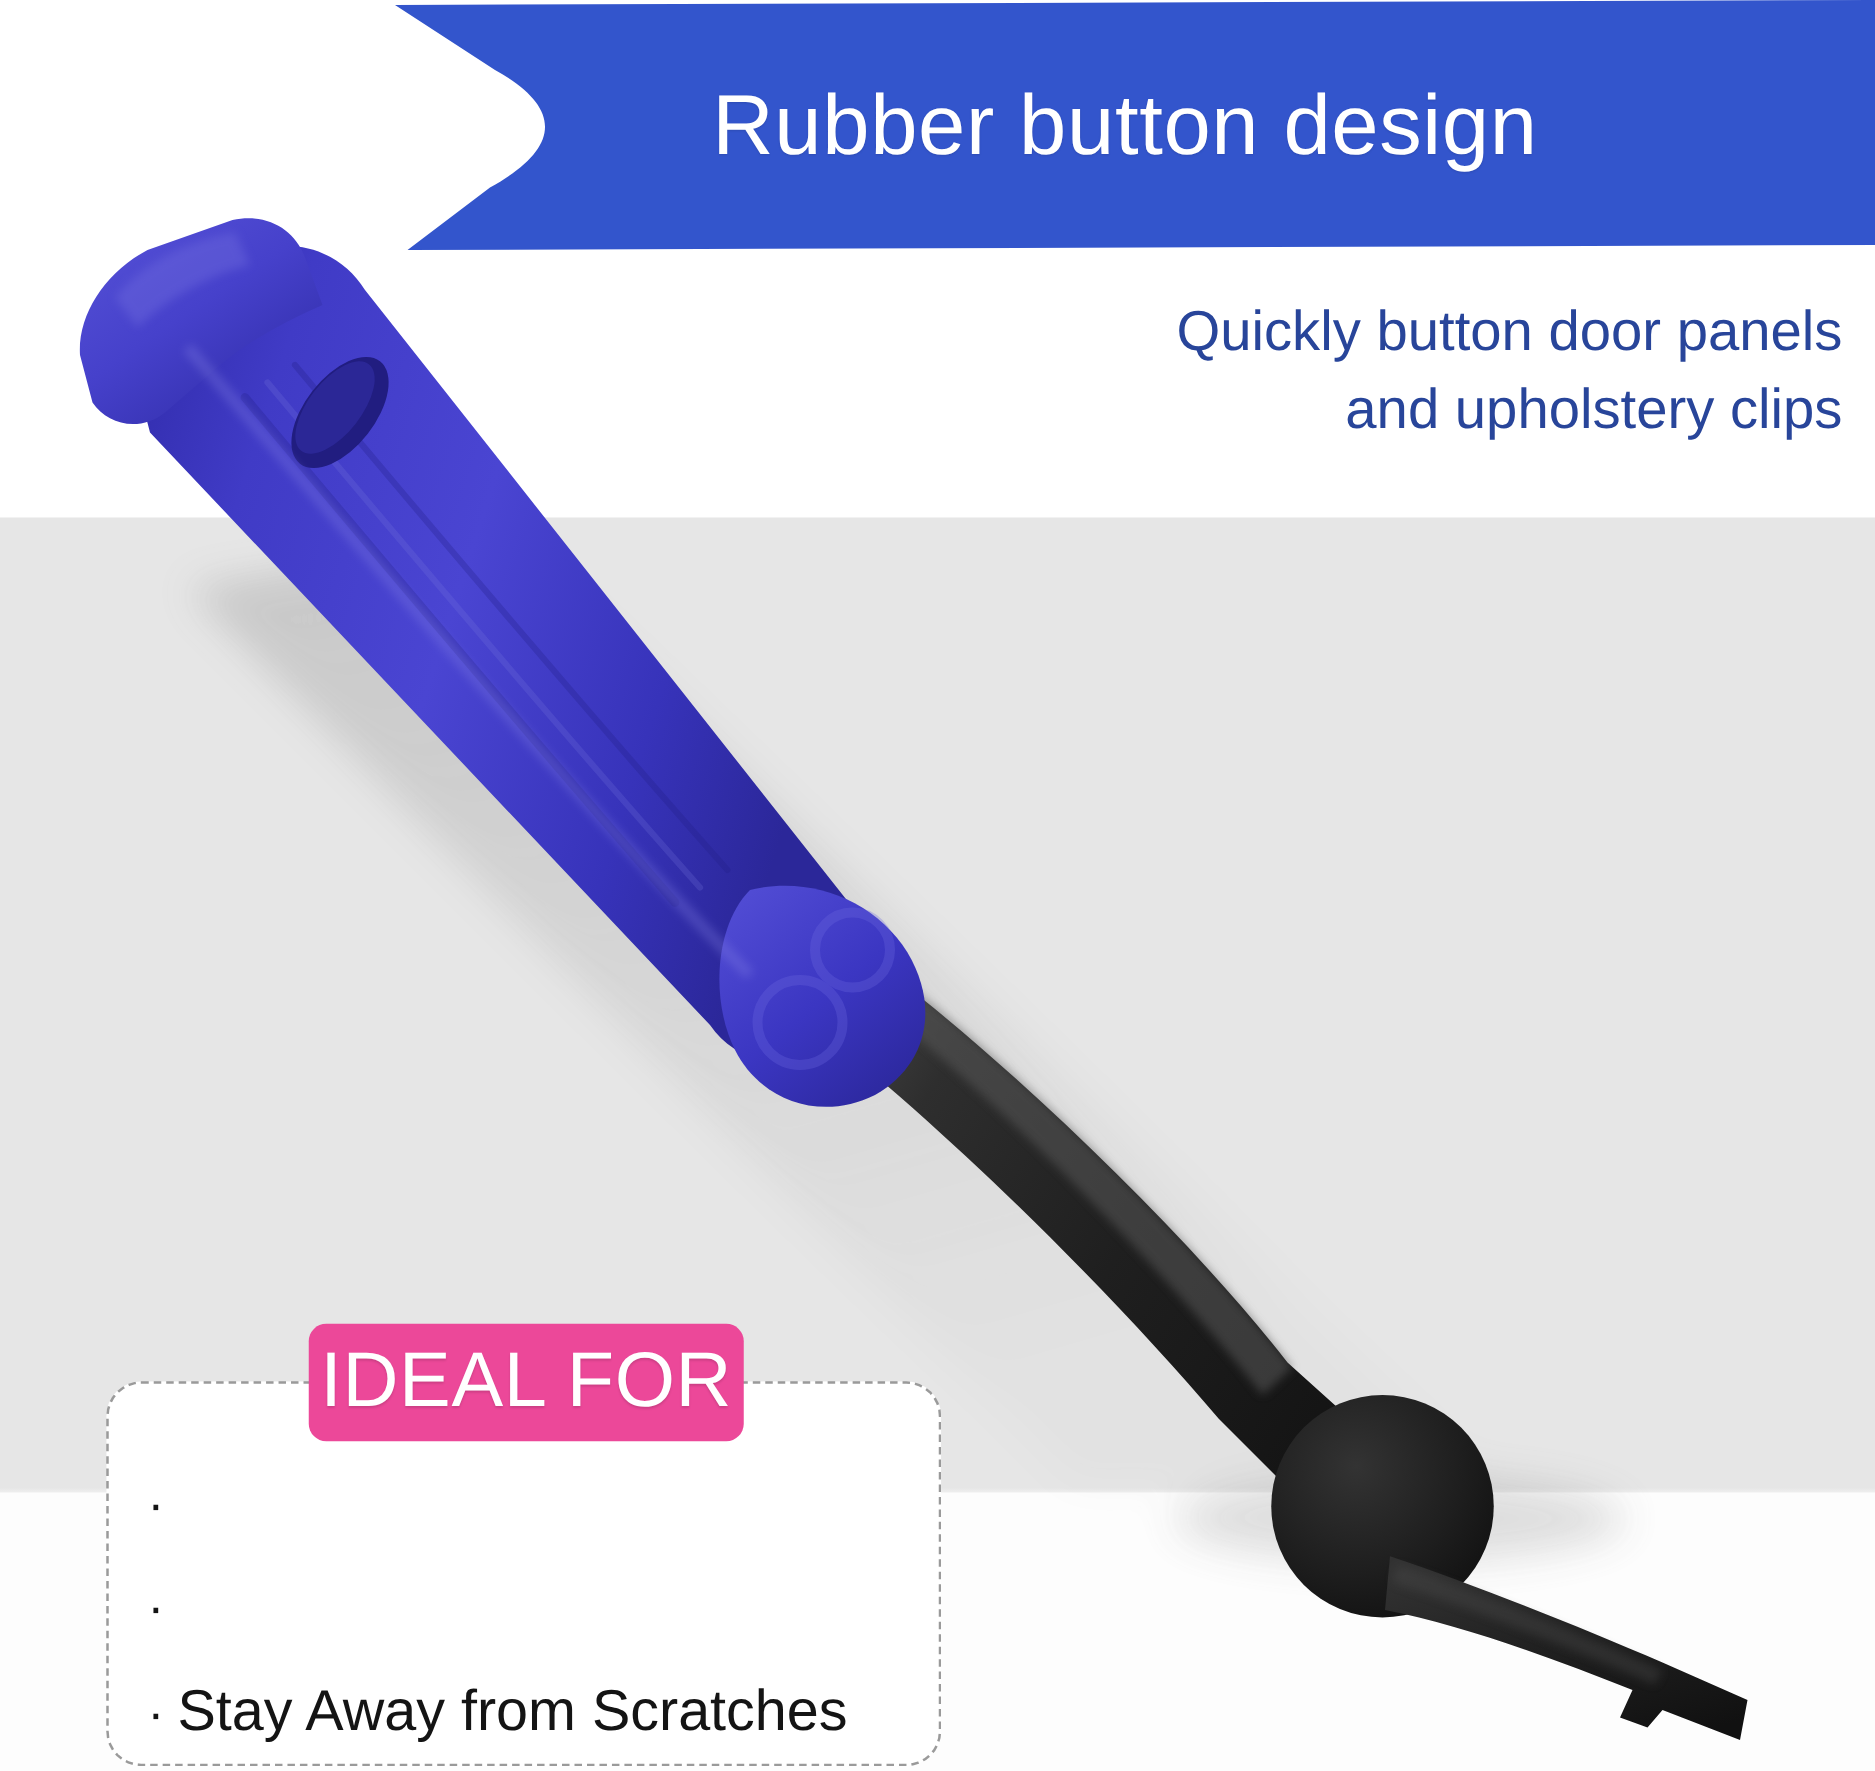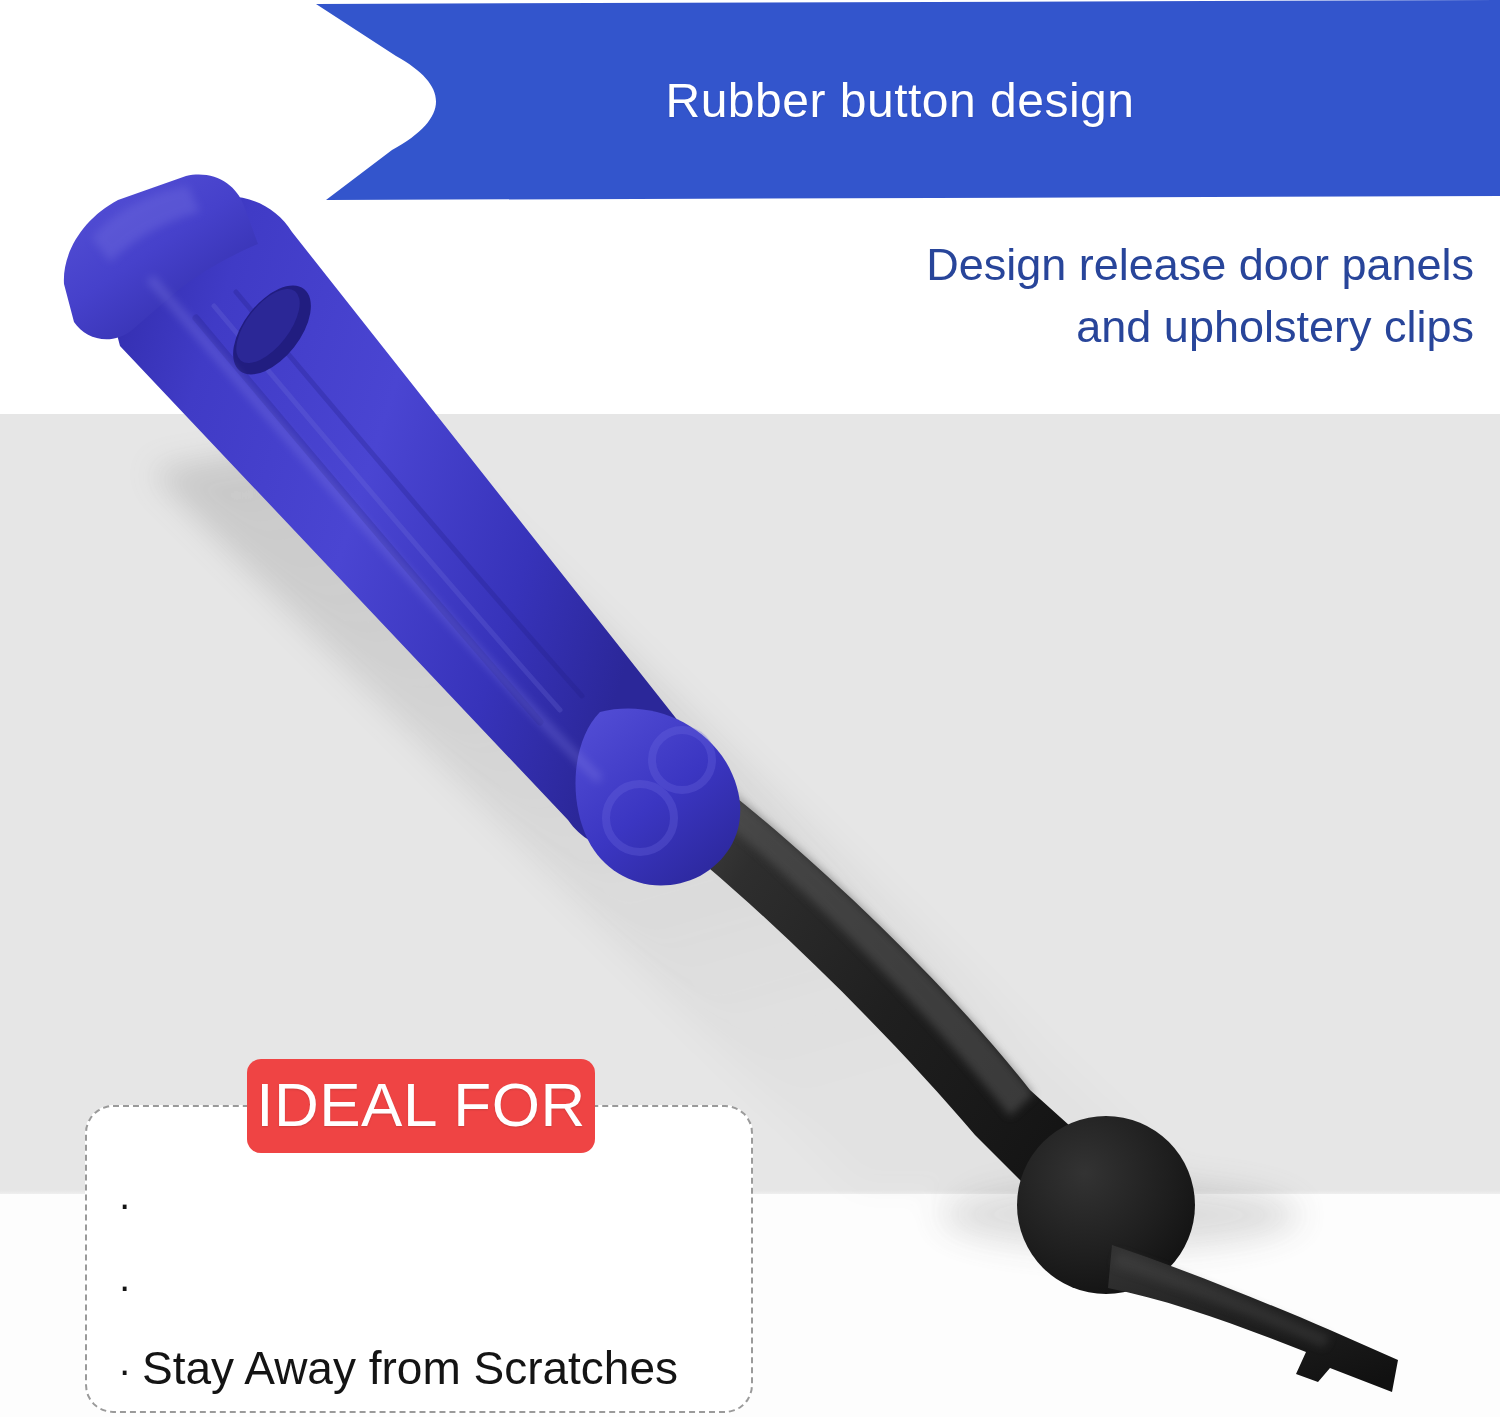--- a/index.html
+++ b/index.html
@@ -50,21 +50,21 @@
   }
   .banner svg { display: block; width: 1200px; height: 200px; }
   .banner-title {
     position: absolute;
     left: 0; top: 0;
     width: 1200px; height: 200px;
     display: flex;
     align-items: center;
     justify-content: center;
     color: #ffffff;
-    font-size: 48px;
+    font-size: 68px;
     font-weight: 400;
     letter-spacing: 0.5px;
     white-space: nowrap;
     text-shadow: 0 1px 2px rgba(0,0,0,0.12);
   }
 
   
   .subtitle {
     position: absolute;
     right: 26px;
@@ -94,21 +94,21 @@
     width: 668px; height: 308px;
     background: #ffffff;
     border: 2px dashed #9a9a9a;
     border-radius: 28px;
     box-sizing: border-box;
   }
   .ideal-badge {
     position: absolute;
     left: 247px; top: 1059px;
     width: 348px; height: 94px;
-    background: #ef4444;
+    background: #ec4899;
     border-radius: 14px;
     display: flex;
     align-items: center;
     justify-content: center;
     color: #ffffff;
     font-size: 62px;
     font-weight: 400;
     letter-spacing: 0.5px;
     box-sizing: border-box;
     padding-bottom: 4px;
@@ -268,21 +268,21 @@
                L1200 0
                L1200 196
                L26 200
                L92 150
                C 150 118, 150 86, 96 56 Z" fill="#3355cc"></path>
     </svg>
     <div class="banner-title">Rubber button design</div>
   </div>
 
   <div class="subtitle">
-    <div>Design release door panels</div>
+    <div>Quickly button door panels</div>
     <div>and upholstery clips</div>
   </div>
 
   <div class="ideal-card"></div>
 
   <div class="ideal-badge">IDEAL FOR</div>
 
   <div class="ideal-list">
     <div class="ideal-item">
       <span class="ideal-bullet">·</span>

